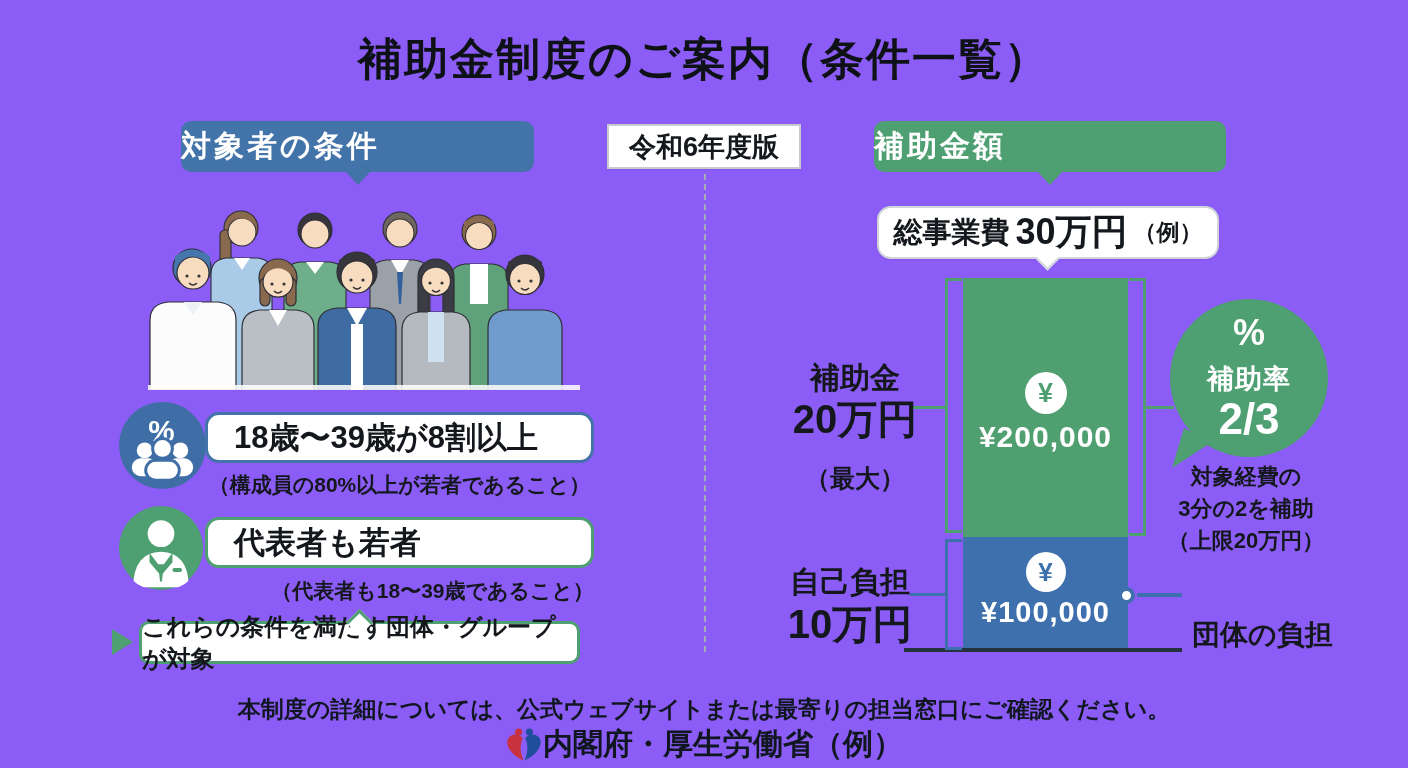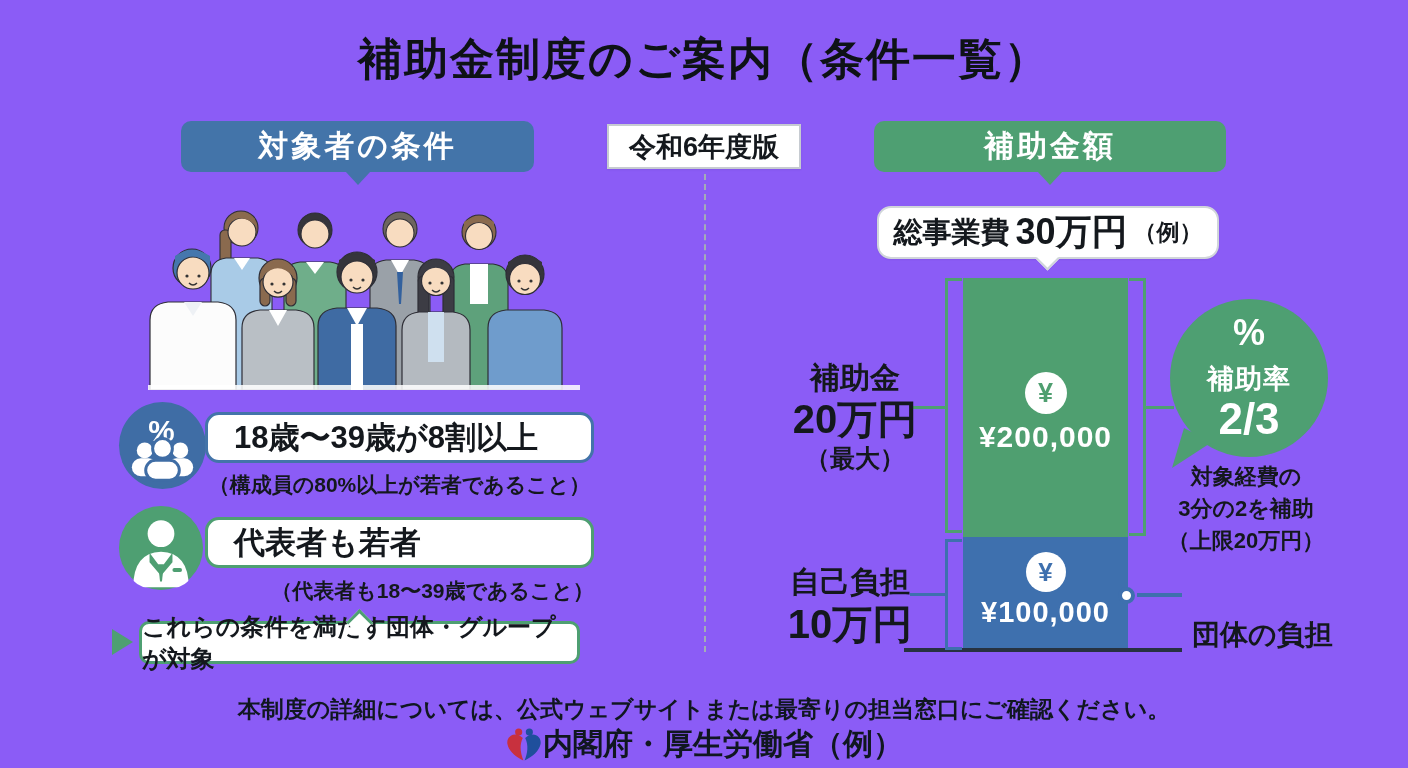--- a/index.html
+++ b/index.html
@@ -8,21 +8,21 @@
     position:relative; width:1408px; height:768px; overflow:hidden;
     background:#8b5cf6;
     font-family:"Liberation Sans","DejaVu Sans",sans-serif;
     color:#14181d;
   }
   .title {
     position:absolute; top:30px; left:0; width:100%;
     text-align:center; font-size:44px; font-weight:900; letter-spacing:2px; color:#0e1216;
   }
   
-  .tag { position:absolute; height:51px; border-radius:10px; display:flex; align-items:center; justify-content:center;
+  .tag { position:absolute; height:51px; border-radius:10px; display:flex; align-items:center; justify-content:flex-start;
          color:#fff; font-size:30px; font-weight:800; letter-spacing:3px; }
   .tag-blue { left:181px; top:121px; width:353px; background:#4374a9; }
   .tag-green { left:874px; top:121px; width:352px; background:#4e9f72; }
   .tag .caret { position:absolute; bottom:-13px; left:50%; margin-left:-13px; width:0; height:0;
                 border-left:13px solid transparent; border-right:13px solid transparent; }
   .tag-blue .caret { border-top:14px solid #4374a9; }
   .tag-green .caret { border-top:14px solid #4e9f72; }
 
   .badge {
     position:absolute; left:607px; top:124px; width:194px; height:45px;
@@ -88,21 +88,21 @@
   .bk-bl { left:945px; top:539px; width:17px; height:111px; border-left:3px solid #3e70ae; border-top:3px solid #3e70ae; border-bottom:3px solid #3e70ae; }
   .ln { position:absolute; height:3px; }
   .ln-g1 { left:912px; top:406px; width:34px; background:#4f9f70; }
   .ln-g2 { left:1146px; top:406px; width:28px; background:#4f9f70; }
   .ln-b1 { left:910px; top:593px; width:36px; background:#3e70ae; }
 
   .label-left { position:absolute; text-align:center; font-weight:800; color:#14181d; }
   .label-subsidy { left:786px; top:360px; width:138px; }
   .label-subsidy .l1 { font-size:30px; line-height:36px; }
   .label-subsidy .l2 { font-size:40px; line-height:46px; }
-  .label-subsidy .l3 { font-size:25px; line-height:33px; }
+  .label-subsidy .l3 { font-size:25px; line-height:33px;margin-top:20px; }
   .label-self { left:781px; top:563px; width:138px; }
   .label-self .l1 { font-size:30px; line-height:37px; }
   .label-self .l2 { font-size:40px; line-height:48px; }
 
   .conn-dot { position:absolute; left:1118px; top:587px; width:17px; height:17px; background:#fff; border:4px solid #3e70ae; border-radius:50%; }
   .conn-line { position:absolute; left:1137px; top:593px; width:45px; height:4px; background:#3e70ae; }
   .burden-label { position:absolute; left:1192px; top:580px; font-size:28px; font-weight:800;margin-top:36px; }
 
   
   .bubble {

